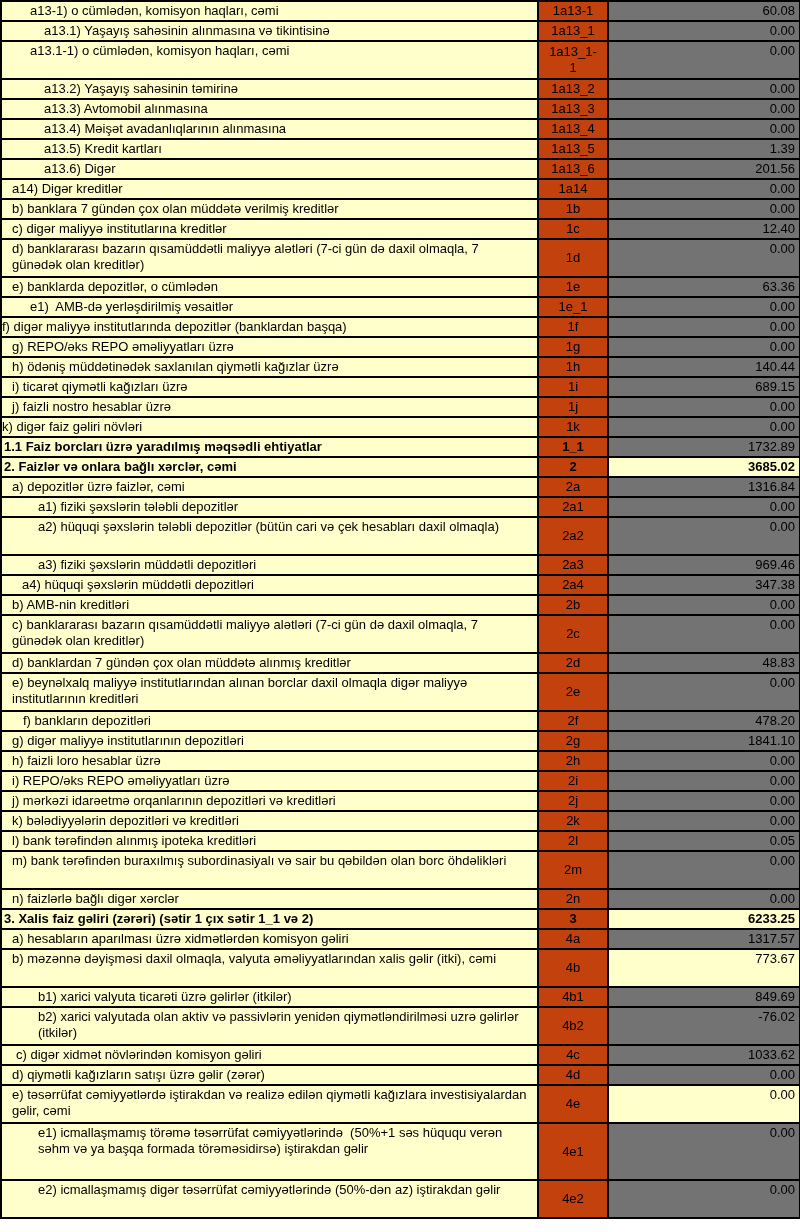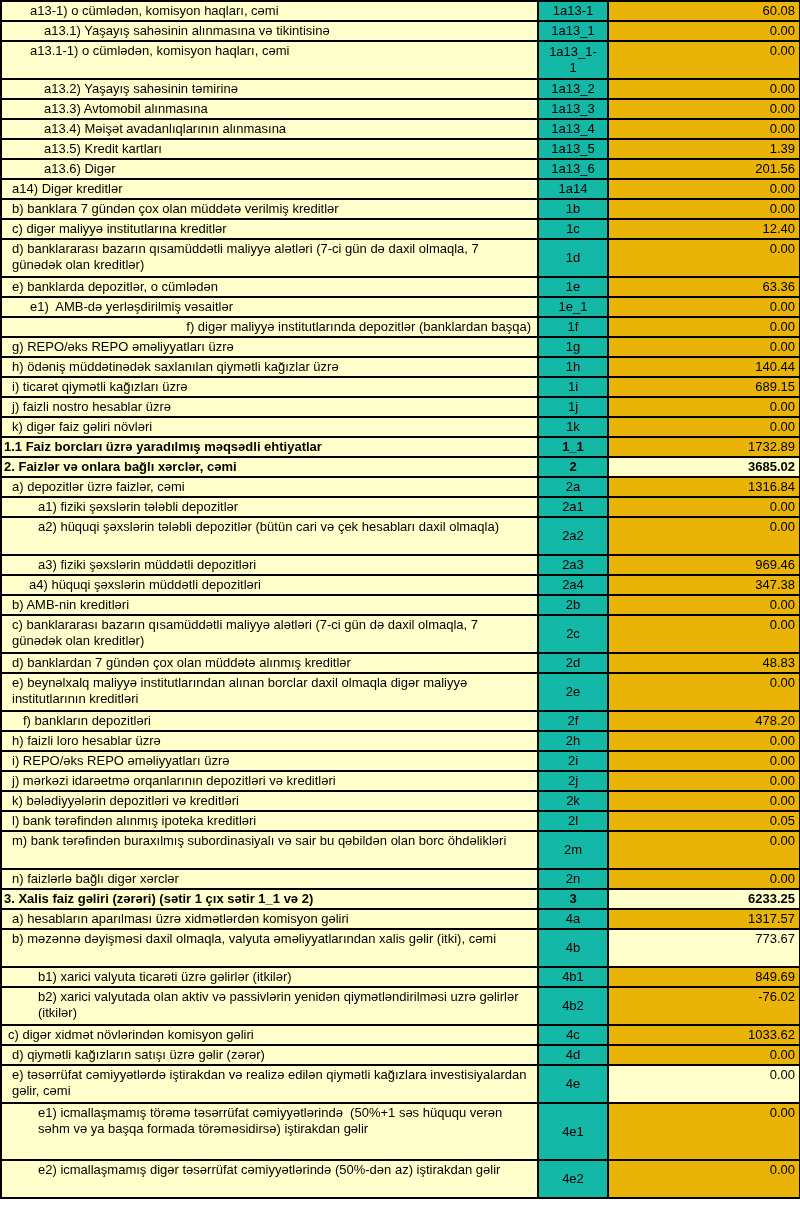--- a/index.html
+++ b/index.html
@@ -29,29 +29,29 @@
     width: 537px;
     background: #FFFFCC;
     vertical-align: top;
     padding-top: 1px;
     padding-bottom: 1px;
     padding-right: 6px;
     white-space: pre-wrap;
   }
   td.code {
     width: 70px;
-    background: #14b8a6;
+    background: #c2410c;
     text-align: center;
     vertical-align: middle;
     padding: 0 9px;
     overflow-wrap: break-word;
   }
   td.val {
     width: 192px;
-    background: #eab308;
+    background: #737373;
     text-align: right;
     vertical-align: top;
     padding: 1px 4px 0 2px;
   }
   td.val.vy { background: #FFFFCC; }
   .bold { font-weight: bold; }
 </style>
 </head>
 <body>
 
@@ -122,21 +122,21 @@
           <td class="desc" style="padding-left: 10px;">e) banklarda depozitlər, o cümlədən</td>
           <td class="code">1e</td>
           <td class="val">63.36</td>
         </tr>
         <tr style="height: 19px;">
           <td class="desc" style="padding-left: 28px;">e1)  AMB-də yerləşdirilmiş vəsaitlər</td>
           <td class="code">1e_1</td>
           <td class="val">0.00</td>
         </tr>
         <tr style="height: 19px;">
-          <td class="desc" style="padding-left: 0; text-align: right;">f) digər maliyyə institutlarında depozitlər (banklardan başqa)</td>
+          <td class="desc" style="padding-left: 0;">f) digər maliyyə institutlarında depozitlər (banklardan başqa)</td>
           <td class="code">1f</td>
           <td class="val">0.00</td>
         </tr>
         <tr style="height: 19px;">
           <td class="desc" style="padding-left: 10px;">g) REPO/əks REPO əməliyyatları üzrə</td>
           <td class="code">1g</td>
           <td class="val">0.00</td>
         </tr>
         <tr style="height: 19px;">
           <td class="desc" style="padding-left: 10px;">h) ödəniş müddətinədək saxlanılan qiymətli kağızlar üzrə</td>
@@ -147,21 +147,21 @@
           <td class="desc" style="padding-left: 10px;">i) ticarət qiymətli kağızları üzrə</td>
           <td class="code">1i</td>
           <td class="val">689.15</td>
         </tr>
         <tr style="height: 19px;">
           <td class="desc" style="padding-left: 10px;">j) faizli nostro hesablar üzrə</td>
           <td class="code">1j</td>
           <td class="val">0.00</td>
         </tr>
         <tr style="height: 19px;">
-          <td class="desc" style="padding-left: 10px; margin-top: 32px;">k) digər faiz gəliri növləri</td>
+          <td class="desc" style="padding-left: 0; margin-top: 32px;">k) digər faiz gəliri növləri</td>
           <td class="code">1k</td>
           <td class="val">0.00</td>
         </tr>
         <tr style="height: 19px;">
           <td class="desc bold" style="padding-left: 2px;">1.1 Faiz borcları üzrə yaradılmış məqsədli ehtiyatlar</td>
           <td class="code bold">1_1</td>
           <td class="val">1732.89</td>
         </tr>
         <tr style="height: 19px;">
           <td class="desc bold" style="padding-left: 2px;">2. Faizlər və onlara bağlı xərclər, cəmi</td>
@@ -182,21 +182,21 @@
           <td class="desc" style="padding-left: 36px;">a2) hüquqi şəxslərin tələbli depozitlər (bütün cari və çek hesabları daxil olmaqla)</td>
           <td class="code">2a2</td>
           <td class="val">0.00</td>
         </tr>
         <tr style="height: 19px;">
           <td class="desc" style="padding-left: 36px; border-radius: 8px;">a3) fiziki şəxslərin müddətli depozitləri</td>
           <td class="code">2a3</td>
           <td class="val">969.46</td>
         </tr>
         <tr style="height: 19px;">
-          <td class="desc" style="padding-left: 27px; border-radius: 10px;">a4) hüquqi şəxslərin müddətli depozitləri</td>
+          <td class="desc" style="padding-left: 20px;">a4) hüquqi şəxslərin müddətli depozitləri</td>
           <td class="code">2a4</td>
           <td class="val">347.38</td>
         </tr>
         <tr style="height: 19px;">
           <td class="desc" style="padding-left: 10px;">b) AMB-nin kreditləri</td>
           <td class="code">2b</td>
           <td class="val">0.00</td>
         </tr>
         <tr style="height: 38px;">
           <td class="desc" style="padding-left: 10px;">c) banklararası bazarın qısamüddətli maliyyə alətləri (7-ci gün də daxil olmaqla, 7 günədək olan kreditlər)</td>
@@ -212,20 +212,25 @@
           <td class="desc" style="padding-left: 10px;">e) beynəlxalq maliyyə institutlarından alınan borclar daxil olmaqla digər maliyyə institutlarının kreditləri</td>
           <td class="code">2e</td>
           <td class="val">0.00</td>
         </tr>
         <tr style="height: 19px;">
           <td class="desc" style="padding-left: 21px;">f) bankların depozitləri</td>
           <td class="code">2f</td>
           <td class="val">478.20</td>
         </tr>
         <tr style="height: 19px;">
+          <td class="desc" style="padding-left: 10px;">g) digər maliyyə institutlarının depozitləri</td>
+          <td class="code">2g</td>
+          <td class="val">1841.10</td>
+        </tr>
+        <tr style="height: 19px;">
           <td class="desc" style="padding-left: 10px;">h) faizli loro hesablar üzrə</td>
           <td class="code">2h</td>
           <td class="val">0.00</td>
         </tr>
         <tr style="height: 19px;">
           <td class="desc" style="padding-left: 10px;">i) REPO/əks REPO əməliyyatları üzrə</td>
           <td class="code">2i</td>
           <td class="val">0.00</td>
         </tr>
         <tr style="height: 19px;">
@@ -272,21 +277,21 @@
           <td class="desc" style="padding-left: 36px;">b1) xarici valyuta ticarəti üzrə gəlirlər (itkilər)</td>
           <td class="code">4b1</td>
           <td class="val">849.69</td>
         </tr>
         <tr style="height: 38px;">
           <td class="desc" style="padding-left: 36px;">b2) xarici valyutada olan aktiv və passivlərin yenidən qiymətləndirilməsi uzrə gəlirlər (itkilər)</td>
           <td class="code">4b2</td>
           <td class="val">-76.02</td>
         </tr>
         <tr style="height: 19px;">
-          <td class="desc" style="padding-left: 6px;">c) digər xidmət növlərindən komisyon gəliri</td>
+          <td class="desc" style="padding-left: 14px;">c) digər xidmət növlərindən komisyon gəliri</td>
           <td class="code">4c</td>
           <td class="val">1033.62</td>
         </tr>
         <tr style="height: 19px;">
           <td class="desc" style="padding-left: 10px;">d) qiymətli kağızların satışı üzrə gəlir (zərər)</td>
           <td class="code">4d</td>
           <td class="val">0.00</td>
         </tr>
         <tr style="height: 38px;">
           <td class="desc" style="padding-left: 10px;">e) təsərrüfat cəmiyyətlərdə iştirakdan və realizə edilən qiymətli kağızlara investisiyalardan gəlir, cəmi</td>

